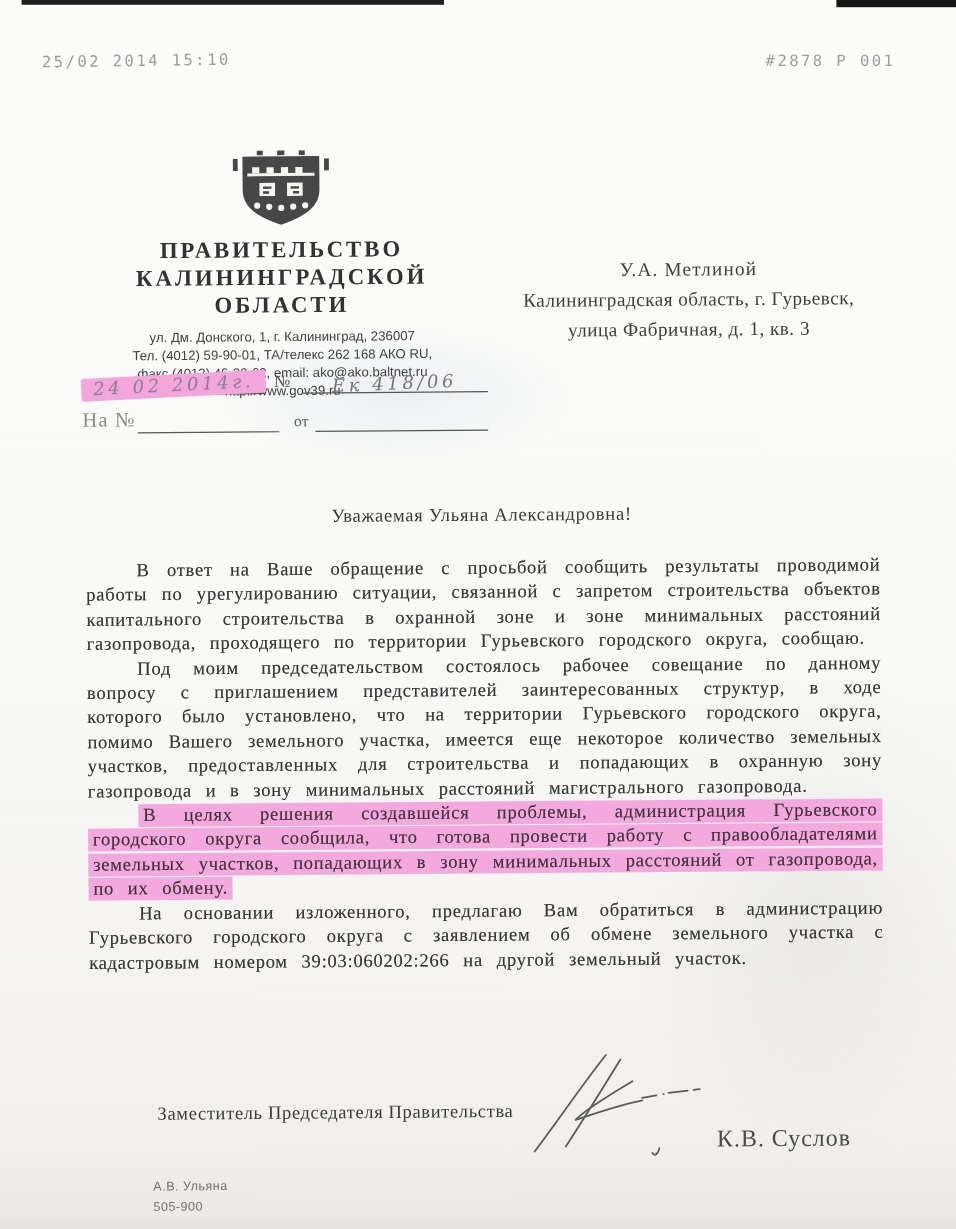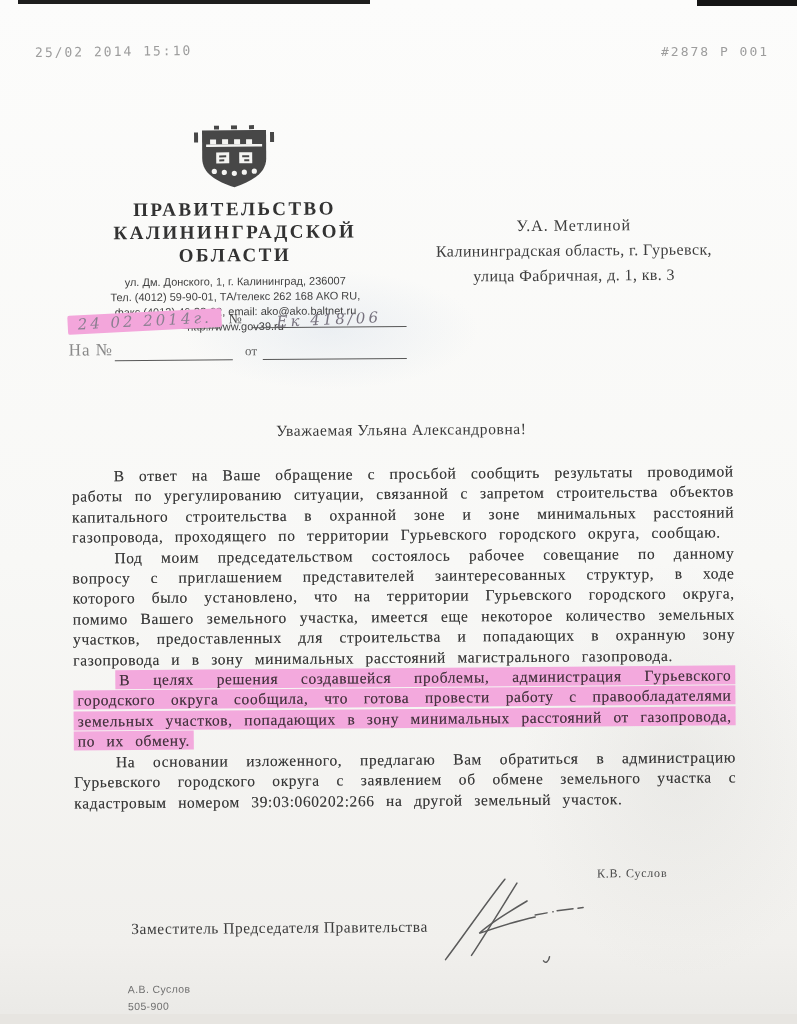--- a/index.html
+++ b/index.html
@@ -12,21 +12,21 @@
     background:radial-gradient(ellipse at center, rgba(210,220,232,.35), rgba(210,220,232,0) 70%); }
   .smudge-b { position:absolute; left:520px; top:560px; width:320px; height:420px;
     background:radial-gradient(ellipse at center, rgba(190,190,185,.18), rgba(190,190,185,0) 70%); }
   .bar-top-left  { position:absolute; left:18px; top:0; width:352px; height:4px; background:#1e1e1e; }
   .bar-top-right { position:absolute; right:0; top:0; width:100px; height:6px; background:#161616; }
   .bottom-band   { position:absolute; left:0; bottom:0; width:100%; height:10px; background:#e7e5e1; }
 
   .fax { position:absolute; top:44px; font-family:"DejaVu Sans Mono", monospace;
          font-size:13px; color:#9d9d9d; letter-spacing:2px; }
   .fax-left  { left:35px; transform:rotate(-0.8deg); }
-  .fax-right { left:638px;margin-left:23px; }
+  .fax-right { left:638px; }
 
   .letter { position:absolute; inset:0; transform:rotate(-0.45deg); }
 
   .letterhead { position:absolute; left:70px; top:124px; width:334px; text-align:center; }
   .emblem { display:block; margin:0 auto 4px auto; }
   .org-name { font-weight:bold; font-size:19px; letter-spacing:2.5px; color:#323232; line-height:23px; }
   .addr { margin-top:8px; font-family:"Liberation Sans", sans-serif; font-size:11px; color:#3f3f3f; line-height:15px; }
 
   .recipient { position:absolute; left:394px; top:214px; width:364px; text-align:center;
                font-size:16px; line-height:25px; color:#3e3e3e; letter-spacing:0.4px; }
@@ -53,21 +53,21 @@
                 font-size:15.5px; letter-spacing:0.6px; color:#3a3a3a; }
 
   .body { position:absolute; left:72px; top:464px; width:662px; text-align:justify;
           font-size:15.5px; line-height:20.4px; letter-spacing:0.6px; word-spacing:7px;
           color:#383838; text-shadow:0 0 0.4px rgba(60,60,60,.55); }
   .body p { margin:0; text-indent:42px; }
   .hl { background:#f3a9dd; box-decoration-break:clone; -webkit-box-decoration-break:clone;
         padding:1px 4px; color:#46323f; }
 
   .sig-title { position:absolute; left:128px; top:918px; font-size:15.5px; letter-spacing:0.5px; color:#3c3c3c; }
-  .sig-name  { position:absolute; left:594px; top:868px; font-size:12px; letter-spacing:0.8px; color:#4a4a4a; }
+  .sig-name  { position:absolute; left:594px; top:940px; font-size:20px; letter-spacing:0.8px; color:#4a4a4a; }
   .sig-svg   { position:absolute; left:428px; top:872px; }
 
   .footer { position:absolute; left:124px; top:979px; font-family:"Liberation Sans", sans-serif;
             font-size:10.5px; color:#707070; line-height:17px; letter-spacing:0.4px; }
 </style>
 </head>
 <body>
 
 <div class="page">
 
@@ -163,18 +163,18 @@
         <path d="M40,84 C56,60 72,34 86,12"></path>
         <path d="M96,30 C72,44 56,54 48,62 C60,58 84,50 104,46"></path>
         <path d="M104,44 L122,41" stroke-dasharray="12 6"></path>
         <path d="M126,40 L152,37" stroke-dasharray="16 5"></path>
         <path d="M118,86 C117,91 114,93 112,90"></path>
       </g>
     </svg>
     <div class="sig-name">К.В. Суслов</div>
 
     <div class="footer">
-      <div>А.В. Суслов</div>
+      <div>А.В. Ульяна</div>
       <div>505-900</div>
     </div>
 
   </div>
 </div>
 
 </body></html>

